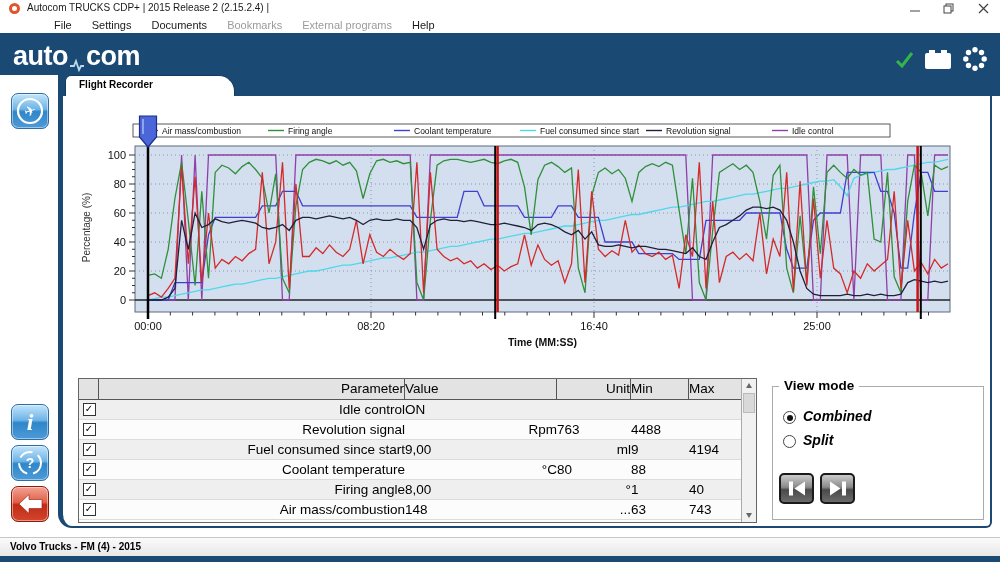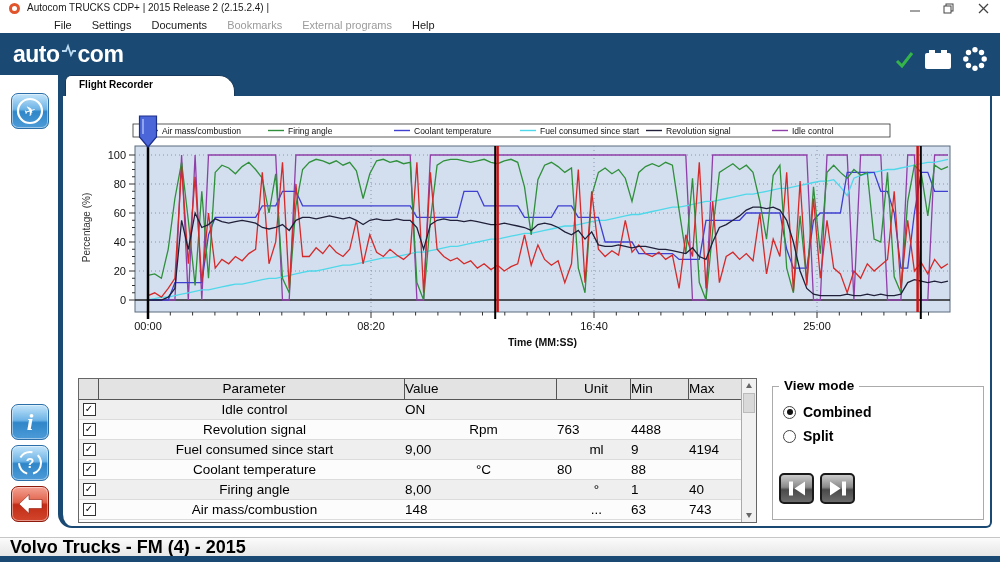--- a/index.html
+++ b/index.html
@@ -13,22 +13,22 @@
   .win-controls{position:absolute;right:0;top:0;height:17px;display:flex;}
   .win-btn{width:34px;height:17px;display:flex;align-items:center;justify-content:center;}
   
   .menubar{position:absolute;top:17px;left:0;width:1000px;height:16px;background:#fff;
            font-size:11px;color:#1a1a1a;display:flex;align-items:center;padding-left:44px;}
   .menu-item{padding:0 10px;line-height:16px;}
   .menu-item.disabled{color:#9b9b9b;}
   
   .header-band{position:absolute;top:33px;left:0;width:1000px;height:63px;background:#1a4a73;}
   .sidebar-notch{position:absolute;top:75px;left:0;width:58px;height:21px;background:#fff;}
-  .logo{position:absolute;left:13px;top:41px;color:#fff;font-weight:bold;font-size:23px;
-        letter-spacing:-0.5px;display:flex;align-items:flex-start;}
+  .logo{position:absolute;left:13px;top:41px;color:#fff;font-weight:bold;font-size:27px;
+        letter-spacing:-0.5px;display:flex;align-items:flex-end;}
   .logo .pulse{margin:2px 1px 0 1px;}
   .header-icons{position:absolute;right:12px;top:46px;height:26px;display:flex;align-items:center;gap:10px;}
   
   .tab{position:absolute;left:65px;top:75px;width:170px;height:21px;background:#fff;
        border:1px solid #14395c;border-bottom:none;border-radius:6px 16px 0 0;z-index:3;box-sizing:border-box;}
   .tab-label{font-weight:bold;font-size:10px;color:#000;padding:3px 0 0 13px;}
   .content-panel{position:absolute;left:58px;top:96px;width:934px;height:432px;background:#fff;
        border-left:5px solid #1a4a73;border-right:2px solid #1a4a73;border-bottom:2px solid #1a4a73;
        border-radius:0 0 6px 14px;box-sizing:border-box;}
   
@@ -38,53 +38,53 @@
        box-sizing:border-box;background:#fff;font-size:13.5px;color:#000;}
   .thead{display:grid;grid-template-columns:20px 306px 152px 74px 58px 52px;height:21px;
        background:#e3e3e3;border-bottom:1px solid #555;box-sizing:border-box;}
   .hcell{line-height:20px;border-right:1px solid #555;box-sizing:border-box;white-space:nowrap;overflow:hidden;}
   .hcell:last-child{border-right:none;}
   .trow{display:grid;grid-template-columns:20px 306px 152px 74px 58px 52px;height:20px;
        border-bottom:1px solid #dcdcdc;box-sizing:border-box;}
   .trow.odd{background:#efefef;}
   .trow.even{background:#fcfcfc;}
   .cell{line-height:19px;white-space:nowrap;overflow:hidden;}
-  .left{text-align:center;padding-left:5px;}
+  .left{text-align:right;padding-left:5px;}
   .right{padding-right:9px;}
   .cbcell{display:flex;align-items:center;justify-content:center;}
   .cbx{display:inline-block;width:11px;height:11px;border:1px solid #333;background:#fff;
        font-size:10px;line-height:10px;text-align:center;color:#000;}
   .tscroll{position:absolute;top:0;right:0;width:15px;height:100%;background:#f1f1f1;
        border-left:1px solid #aaa;box-sizing:border-box;}
   .sarr{position:absolute;left:0;width:100%;height:13px;display:flex;align-items:center;justify-content:center;}
   .tri-up{width:0;height:0;border-left:3.5px solid transparent;border-right:3.5px solid transparent;border-bottom:5px solid #666;}
   .tri-down{width:0;height:0;border-left:3.5px solid transparent;border-right:3.5px solid transparent;border-top:5px solid #666;}
   .sthumb{position:absolute;top:14px;left:1px;right:1px;height:20px;background:#d9d9d9;border:1px solid #bbb;box-sizing:border-box;}
   
   .view-box{position:absolute;left:772px;top:386px;width:212px;height:134px;border:1px solid #ababab;box-sizing:border-box;}
   .vm-title{position:absolute;top:-9px;left:6px;background:#fff;padding:0 5px;font-weight:bold;font-size:13.5px;color:#000;}
   .vm-opts{position:absolute;top:13px;left:10px;}
-  .vm-opt{display:flex;align-items:center;height:24px;font-weight:bold;font-size:14px;color:#000;}
+  .vm-opt{display:flex;align-items:flex-end;height:24px;font-weight:bold;font-size:14px;color:#000;font-style:italic;}
   .radio{width:13px;height:13px;border:1px solid #444;border-radius:50%;background:#fff;
          display:inline-block;position:relative;margin-right:7px;box-sizing:border-box;}
   .radio.sel::after{content:'';position:absolute;left:2.5px;top:2.5px;width:6px;height:6px;background:#111;border-radius:50%;}
   .skip-row{position:absolute;left:6px;top:86px;display:flex;gap:6px;}
   .skip-btn{width:35px;height:31px;border-radius:5px;border:2px solid #1a1a1a;box-sizing:border-box;
        background:linear-gradient(#cccccc,#8a8a8a 45%,#4a4a4a 55%,#6b6b6b);
        display:flex;align-items:center;justify-content:center;}
   
   .side-btn{position:absolute;left:11px;width:38px;height:36px;border-radius:7px;box-sizing:border-box;
        border:1px solid #2b6ea8;background:linear-gradient(#c3e5fa,#6db3e6 45%,#2f86c8 52%,#4d9bd8);
        display:flex;align-items:center;justify-content:center;box-shadow:inset 0 0 0 1px rgba(255,255,255,.45);}
   .side-btn.red{border:1px solid #8e1a0c;background:linear-gradient(#f4a294,#e06048 45%,#c22c16 52%,#d2452c);}
   .info-glyph{font-family:"Liberation Serif",serif;font-style:italic;font-weight:bold;font-size:24px;color:#fff;line-height:24px;}
   
   .statusbar{position:absolute;left:0;top:537px;width:1000px;height:19px;box-sizing:border-box;
        background:linear-gradient(#fbfbfb,#e7e7e7);border-top:1px solid #c6c6c6;
-       font-weight:bold;font-size:18px;color:#000;line-height:18px;padding-left:10px;}
+       font-weight:bold;font-size:10px;color:#000;line-height:18px;padding-left:10px;}
   .bottom-strip{position:absolute;left:0;top:556px;width:1000px;height:6px;background:#1a4a73;}
 </style>
 </head>
 <body>
 
 <div class="titlebar">
   <span class="app-icon"></span>
   <span class="title-text">Autocom TRUCKS CDP+ | 2015 Release 2 (2.15.2.4) |</span>
   <div class="win-controls">
     <span class="win-btn">

